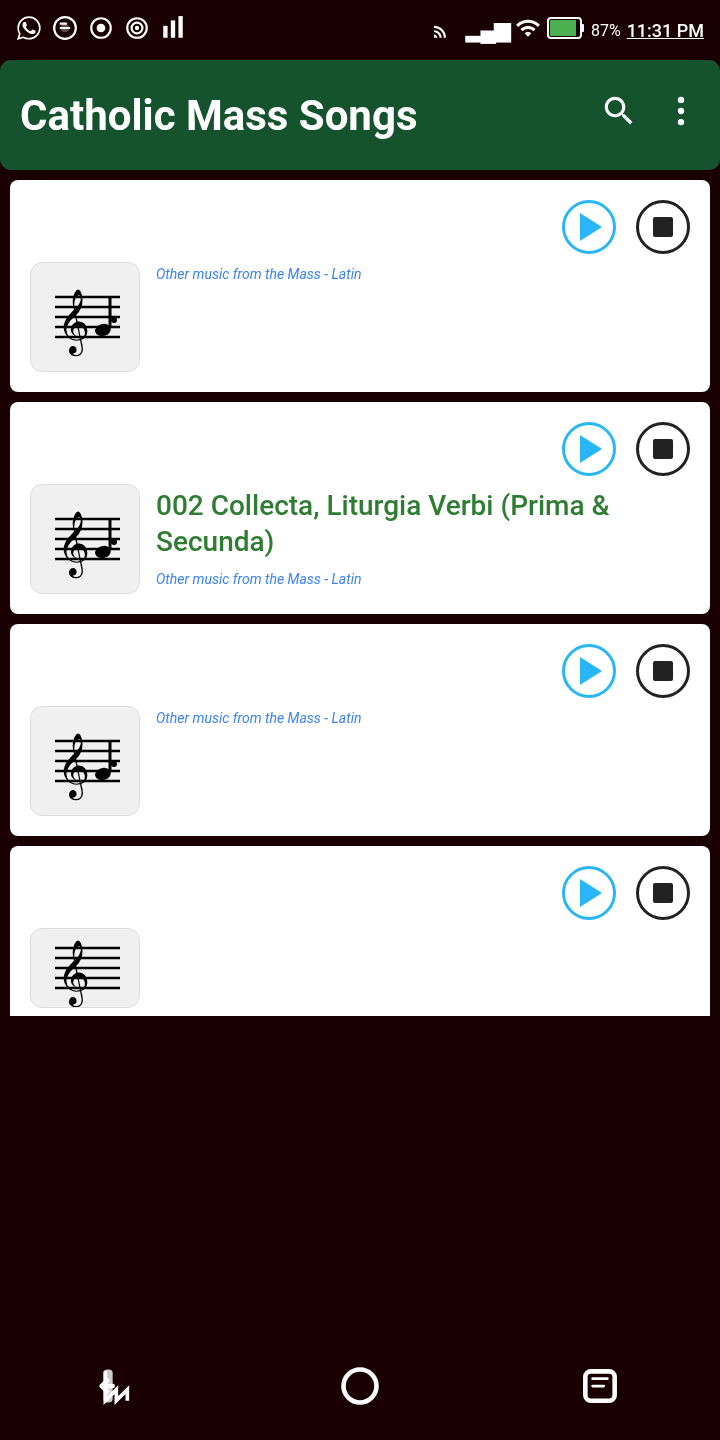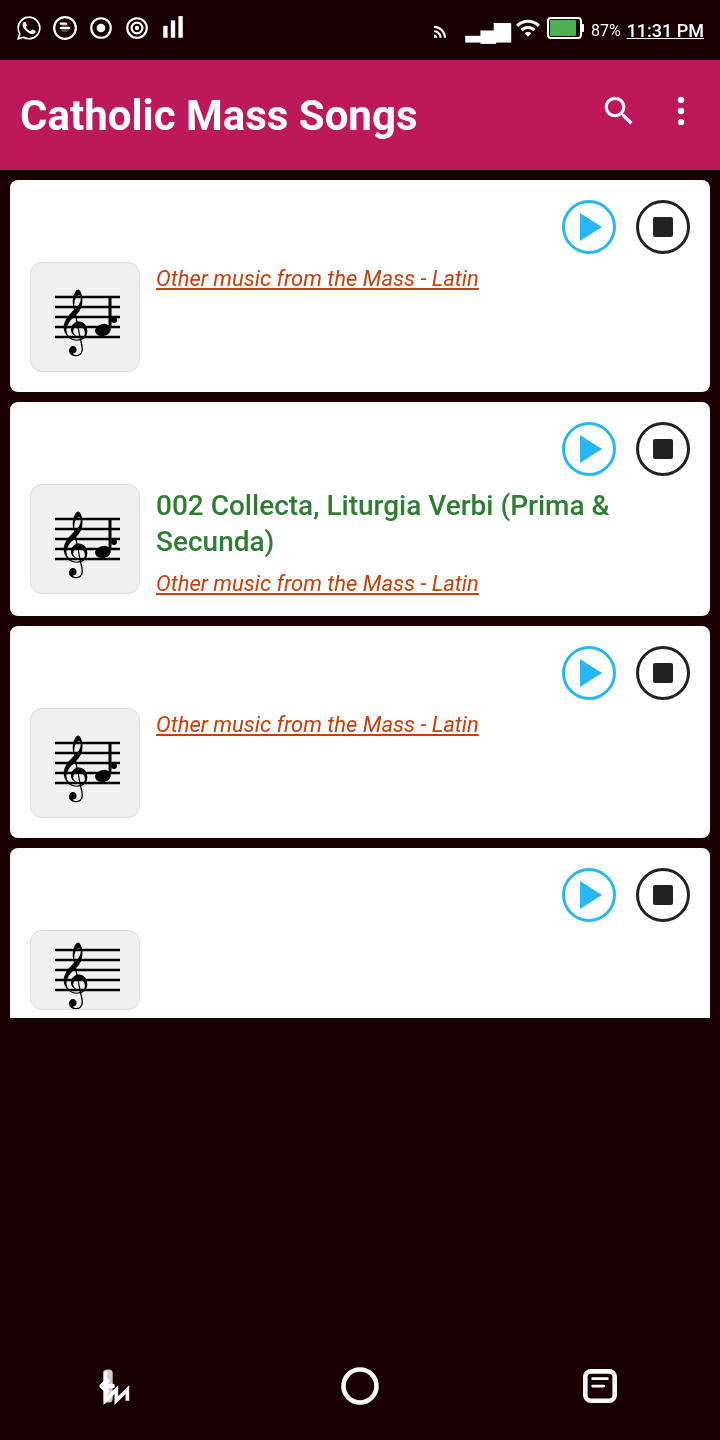--- a/index.html
+++ b/index.html
@@ -46,24 +46,25 @@
     }
     .battery-text {
       color: white;
       font-size: 16px;
     }
 
     
     .toolbar {
       width: 720px;
       height: 110px;
-      background: #be185d;
+      background: #14532d;
       display: flex;
       align-items: center;
       padding: 0 20px;
+      border-radius: 11px;
     }
     .toolbar-title {
       flex: 1;
       color: white;
       font-size: 42px;
       font-weight: bold;
     }
     .toolbar-icons {
       display: flex;
       align-items: center;
@@ -134,24 +135,23 @@
 
     .song-title {
       color: #2e7d32;
       font-size: 28px;
       font-weight: 500;
       line-height: 1.3;
       margin-bottom: 10px;
     }
 
     .song-subtitle {
-      color: #c2410c;
-      font-size: 22px;
+      color: #3b82f6;
+      font-size: 14px;
       font-style: italic;
-      text-decoration: underline;
     }
 
     
     .play-btn {
       width: 54px;
       height: 54px;
       border-radius: 50%;
       border: 3px solid #29b6f6;
       background: white;
       display: flex;

